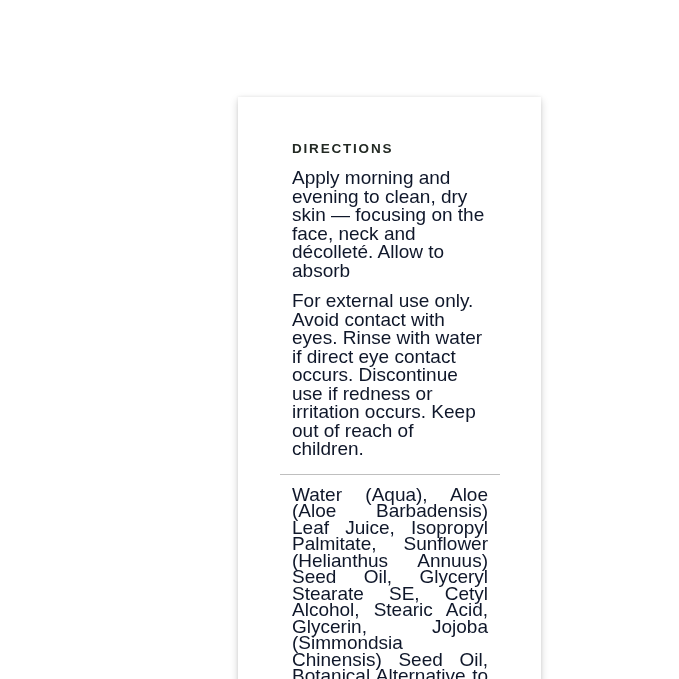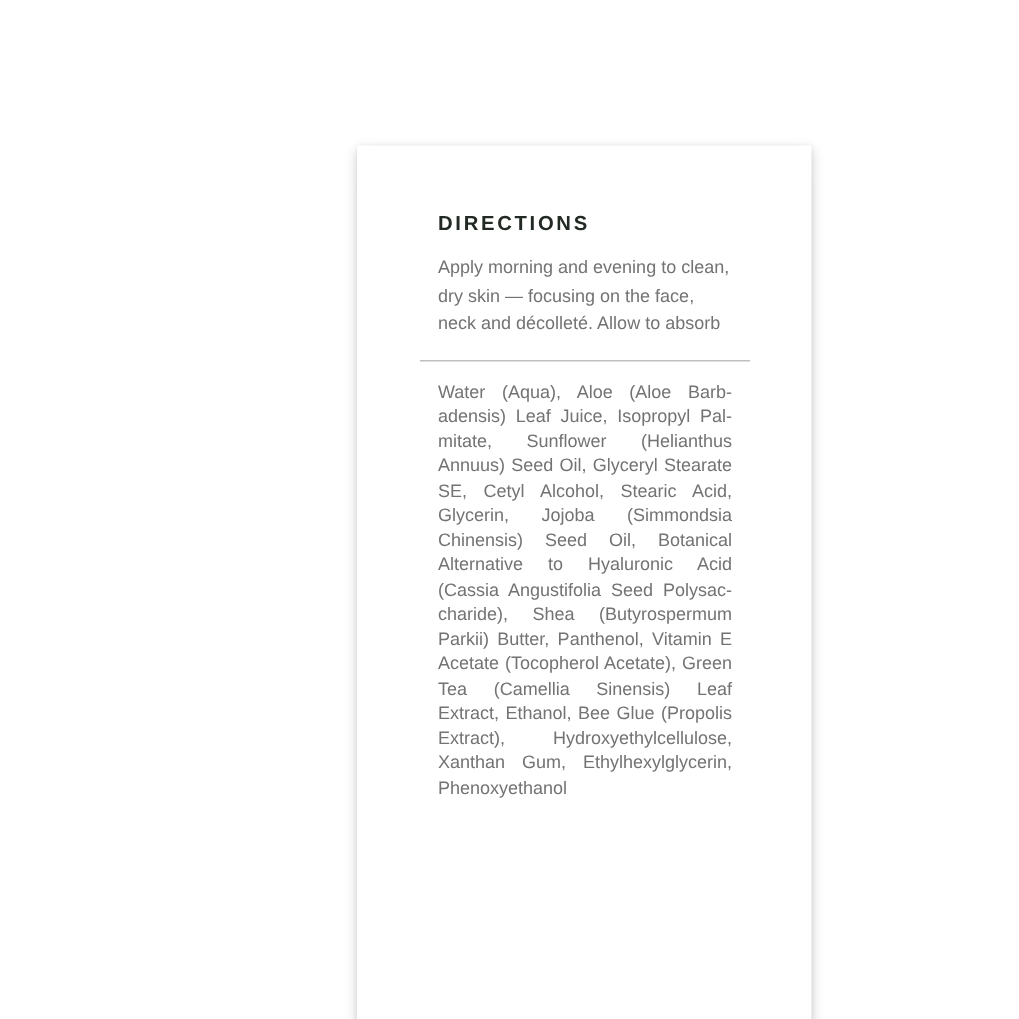--- a/index.html
+++ b/index.html
@@ -25,22 +25,22 @@
   .section-heading {
     font-size: 13.5px;
     font-weight: 700;
     letter-spacing: 1.8px;
     line-height: 16px;
     color: #232a24;
   }
   .directions-heading { margin-bottom: 5px; }
   .ingredients-heading { margin-top: 31px; margin-bottom: 4px; }
   .body-text {
-    font-size: 12px;
-    color: #737373;
+    font-size: 19px;
+    color: #0f172a;
   }
   .directions-text {
     line-height: 18.5px;
     text-align: left;
   }
   .directions-warning { margin-top: 9px; }
   .divider {
     border: 0;
     border-top: 1px solid #bfbfbf;
     height: 0;
@@ -53,20 +53,21 @@
 </style>
 </head>
 <body>
 
 <div class="page">
   <div class="label-card">
 
     <div>
       <h2 class="section-heading directions-heading">DIRECTIONS</h2>
       <p class="body-text directions-text">Apply morning and evening to clean, dry skin — focusing on the face, neck and décolleté. Allow to absorb</p>
+      <p class="body-text directions-text directions-warning">For external use only. Avoid contact with eyes. Rinse with water if direct eye contact occurs. Discontinue use if redness or irritation occurs. Keep out of reach of children.</p>
     </div>
 
     <hr class="divider">
 
     <div>
       <p class="body-text ingredients-text">Water (Aqua), Aloe (Aloe Barb­adensis) Leaf Juice, Isopropyl Pal­mitate, Sunflower (Helianthus Annuus) Seed Oil, Glyceryl Stea­rate SE, Cetyl Alcohol, Stearic Acid, Glycerin, Jojoba (Simmond­sia Chinensis) Seed Oil, Botanical Alternative to Hyaluronic Acid (Cassia Angustifolia Seed Polysac­charide), Shea (Butyrospermum Parkii) Butter, Panthenol, Vitamin E Acetate (Tocopherol Acetate), Green Tea (Camellia Sinensis) Leaf Extract, Ethanol, Bee Glue (Prop­olis Extract), Hydroxyethylcellu­lose, Xanthan Gum, Ethylhexyl­glycerin, Phenoxyethanol</p>
     </div>
 
   </div>
 </div>

